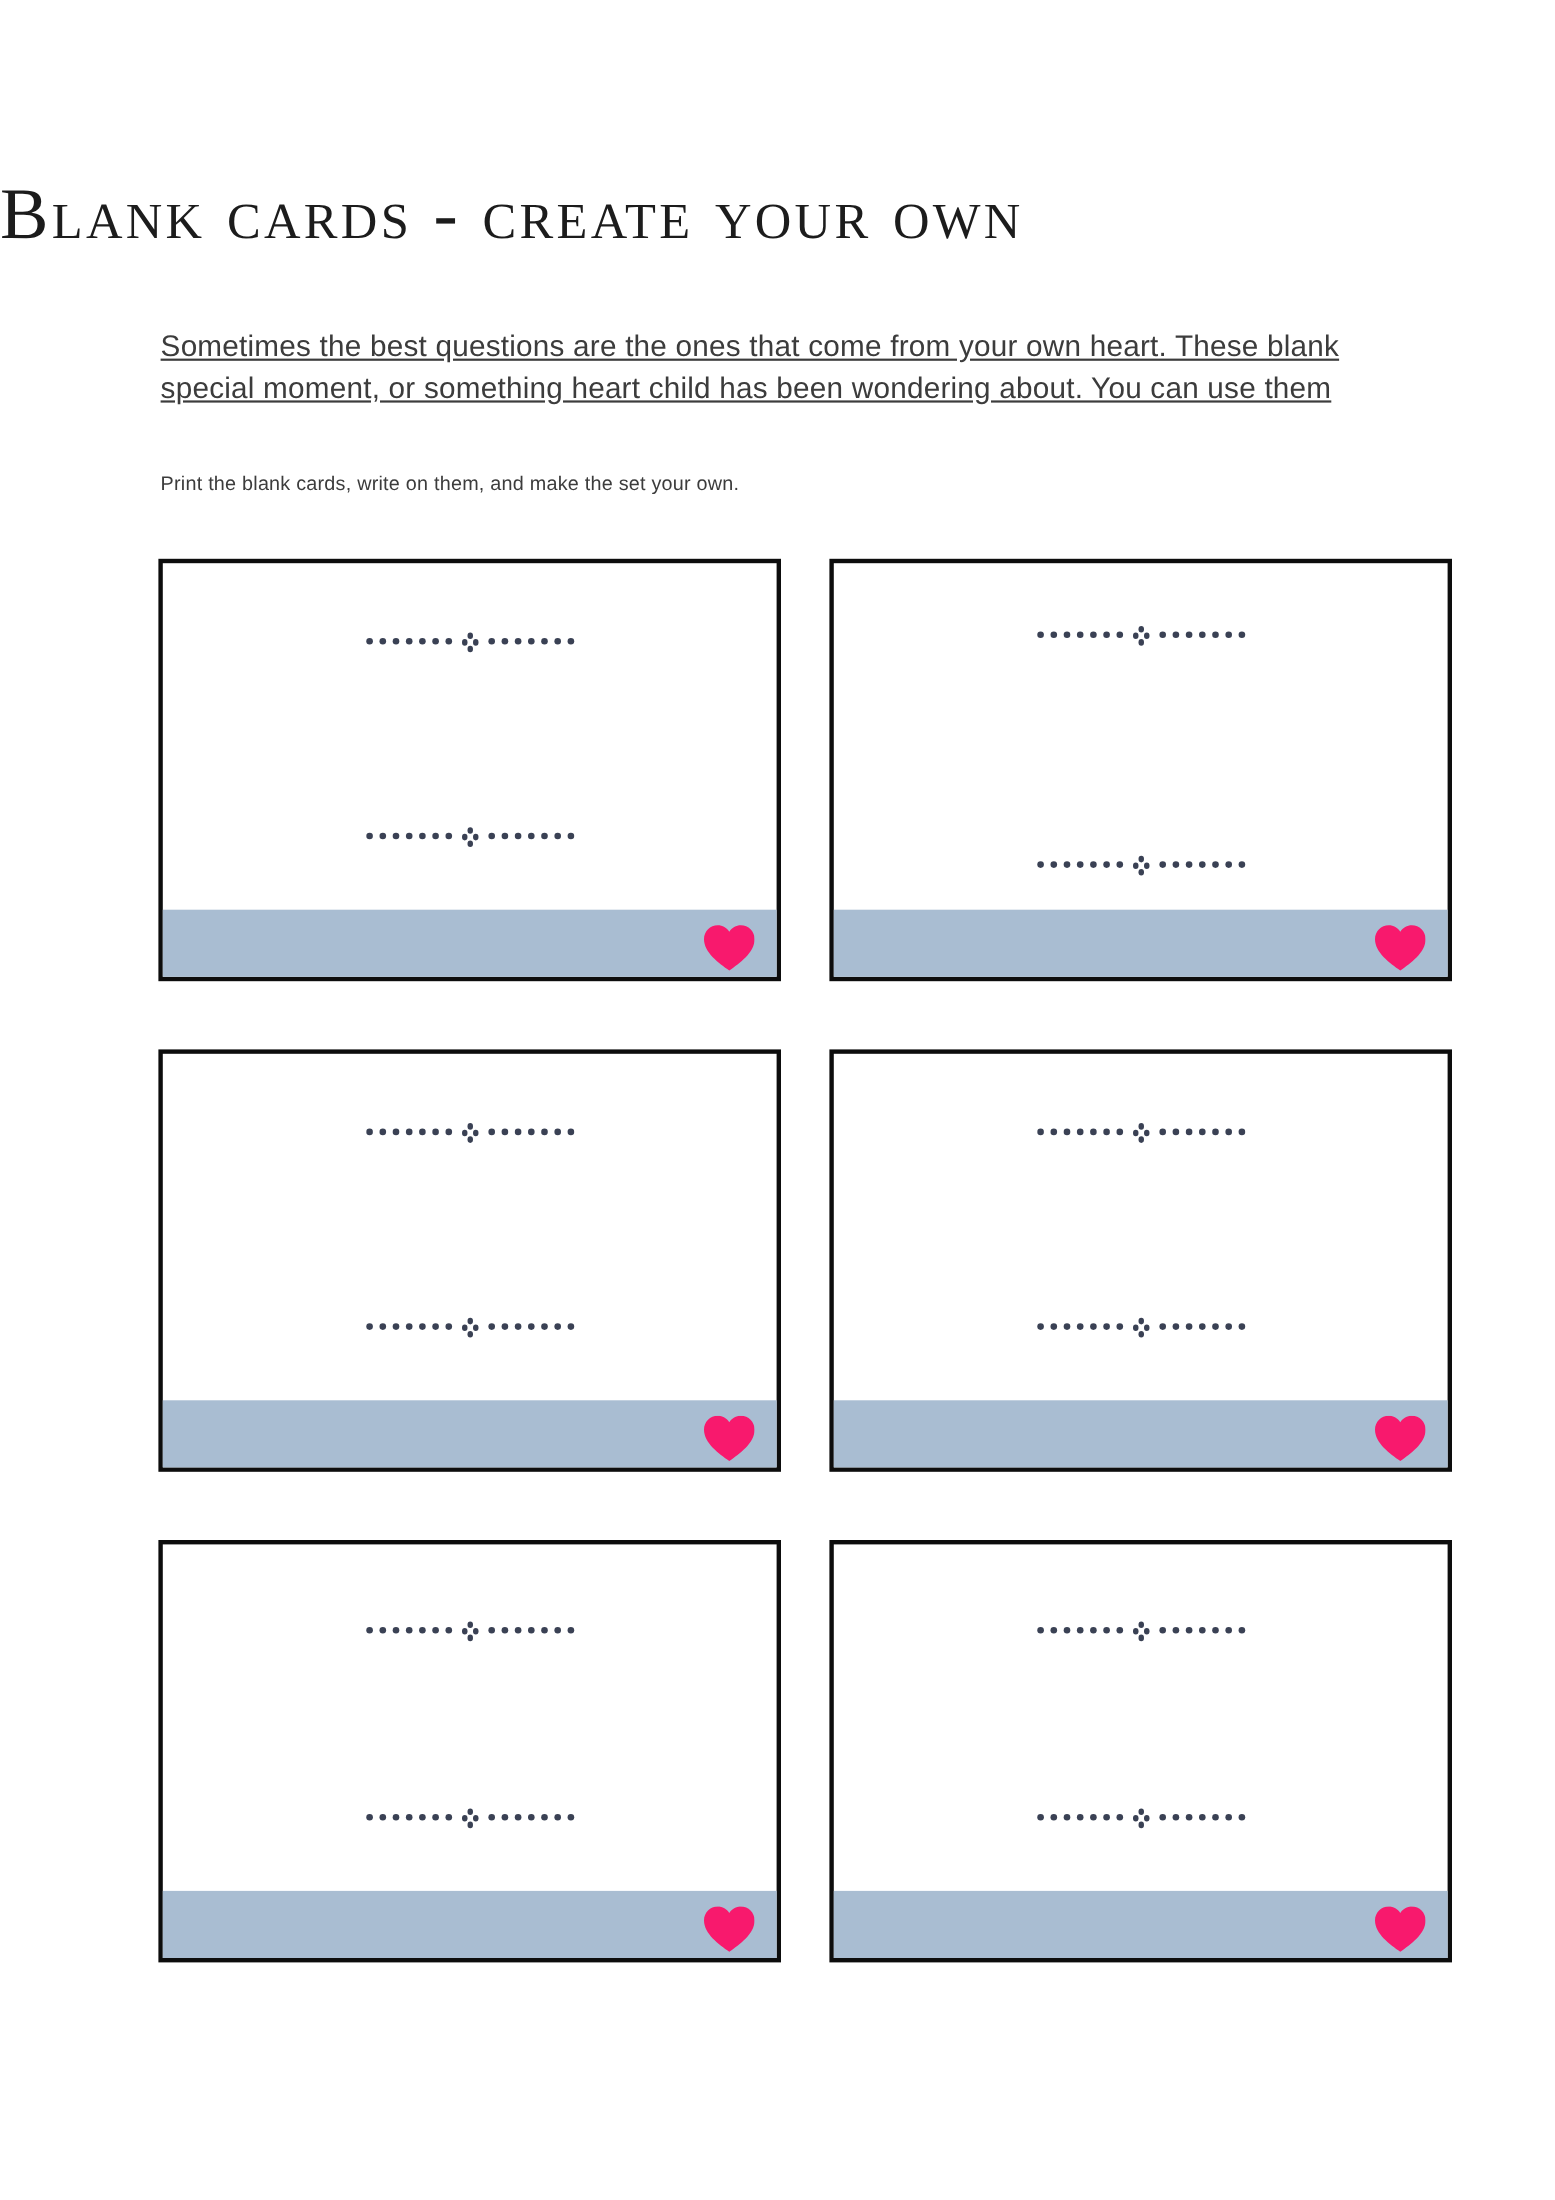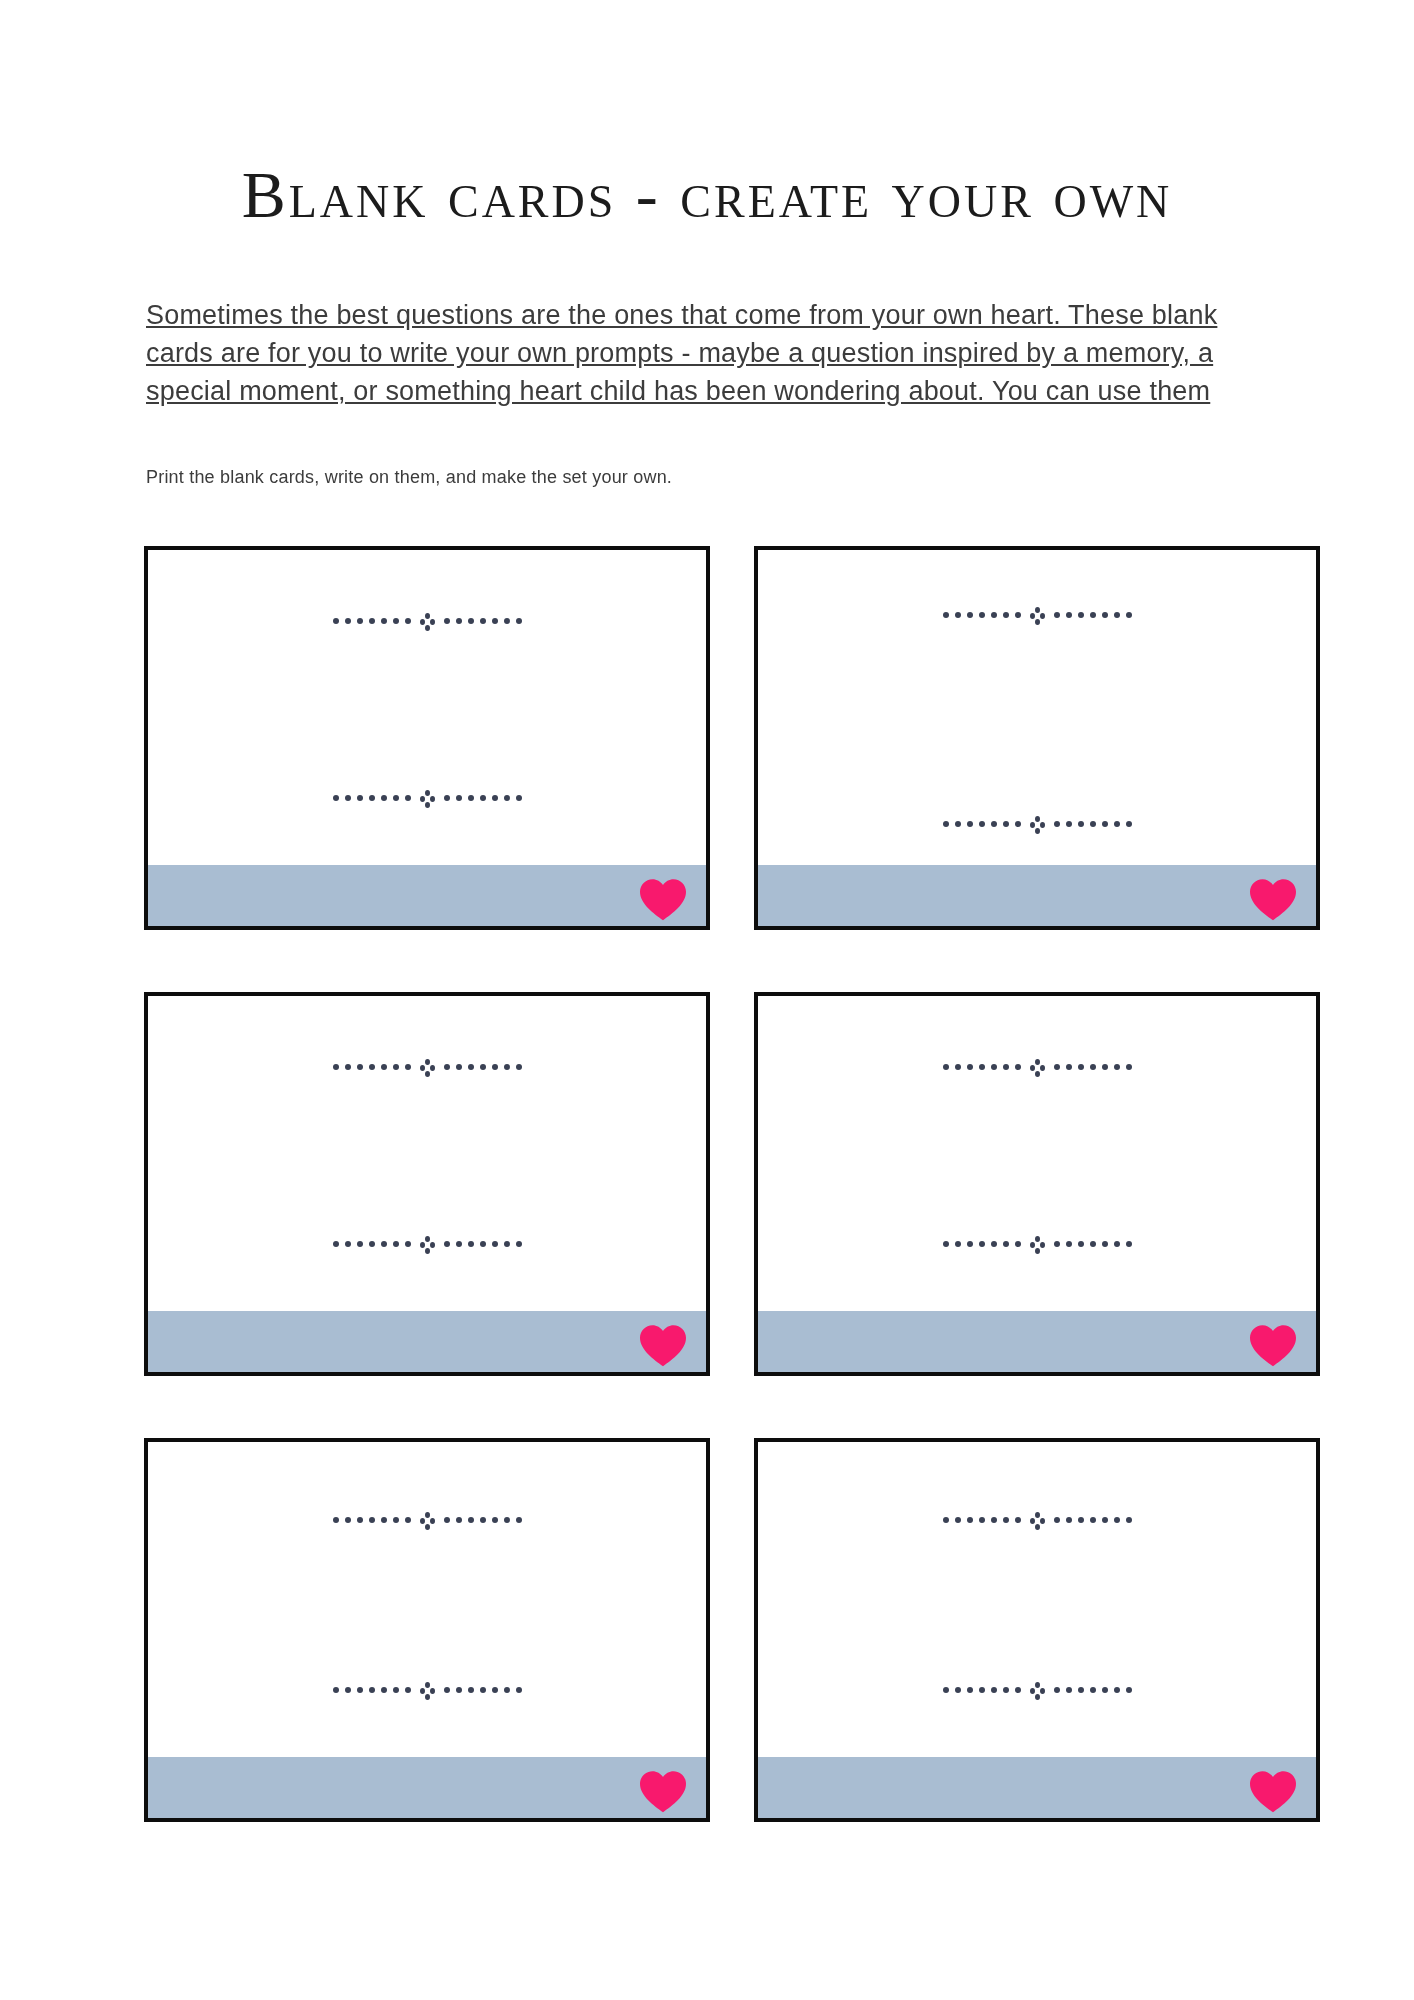--- a/index.html
+++ b/index.html
@@ -17,21 +17,20 @@
     width: 1414px;
     height: 2000px;
     overflow: hidden;
     font-family: "Liberation Sans", sans-serif;
     color: var(--body-text);
   }
   .page { width: 1414px; height: 2000px; position: relative; }
 
   h1.page-title {
     margin-top: 158px;
-    text-align: center;
     font-family: "Liberation Serif", serif;
     font-variant: small-caps;
     font-weight: 400;
     font-size: 66px;
     line-height: 1.12;
     letter-spacing: 3px;
     color: var(--title-text);
   }
 
   .intro {
@@ -120,21 +119,20 @@
 </style>
 </head>
 <body>
 
 <div class="page">
 
   <h1 class="page-title">Blank cards - create your own</h1>
 
   <div class="intro">
     <div class="line">Sometimes the best questions are the ones that come from your own heart. These blank</div>
-    <div class="line">cards are for you to write your own prompts - maybe a question inspired by a memory, a</div>
     <div class="line">special moment, or something heart child has been wondering about. You can use them</div>
   </div>
 
   <p class="instruction">Print the blank cards, write on them, and make the set your own.</p>
 
   <div class="cards-grid">
   <div class="card">
 
     <div class="divider divider-top">
       <span class="dot-row">

